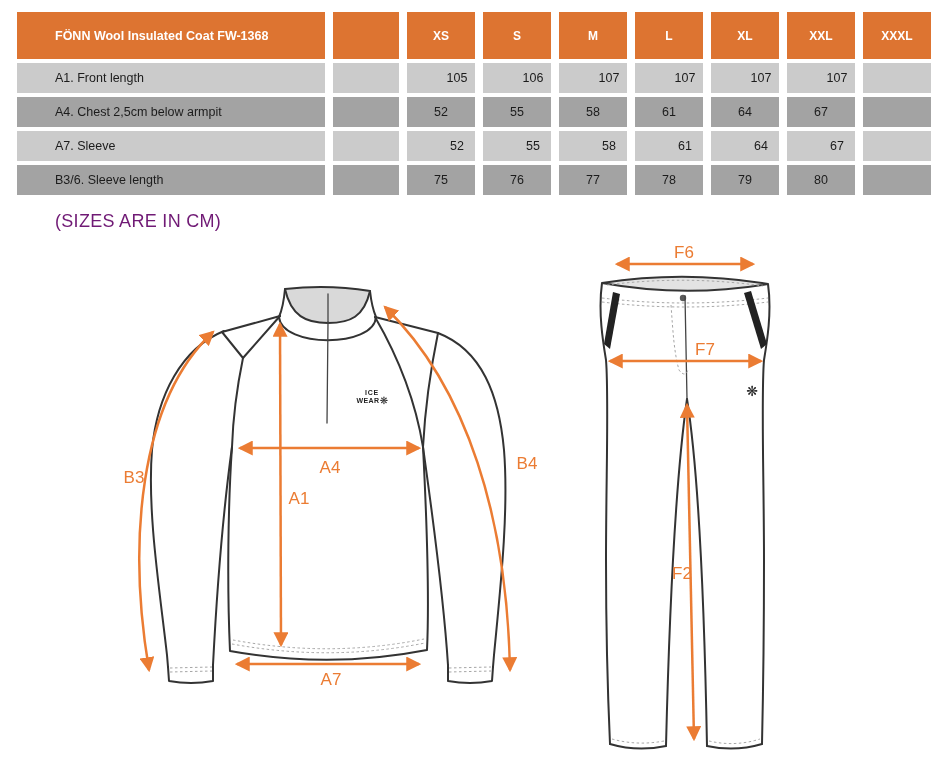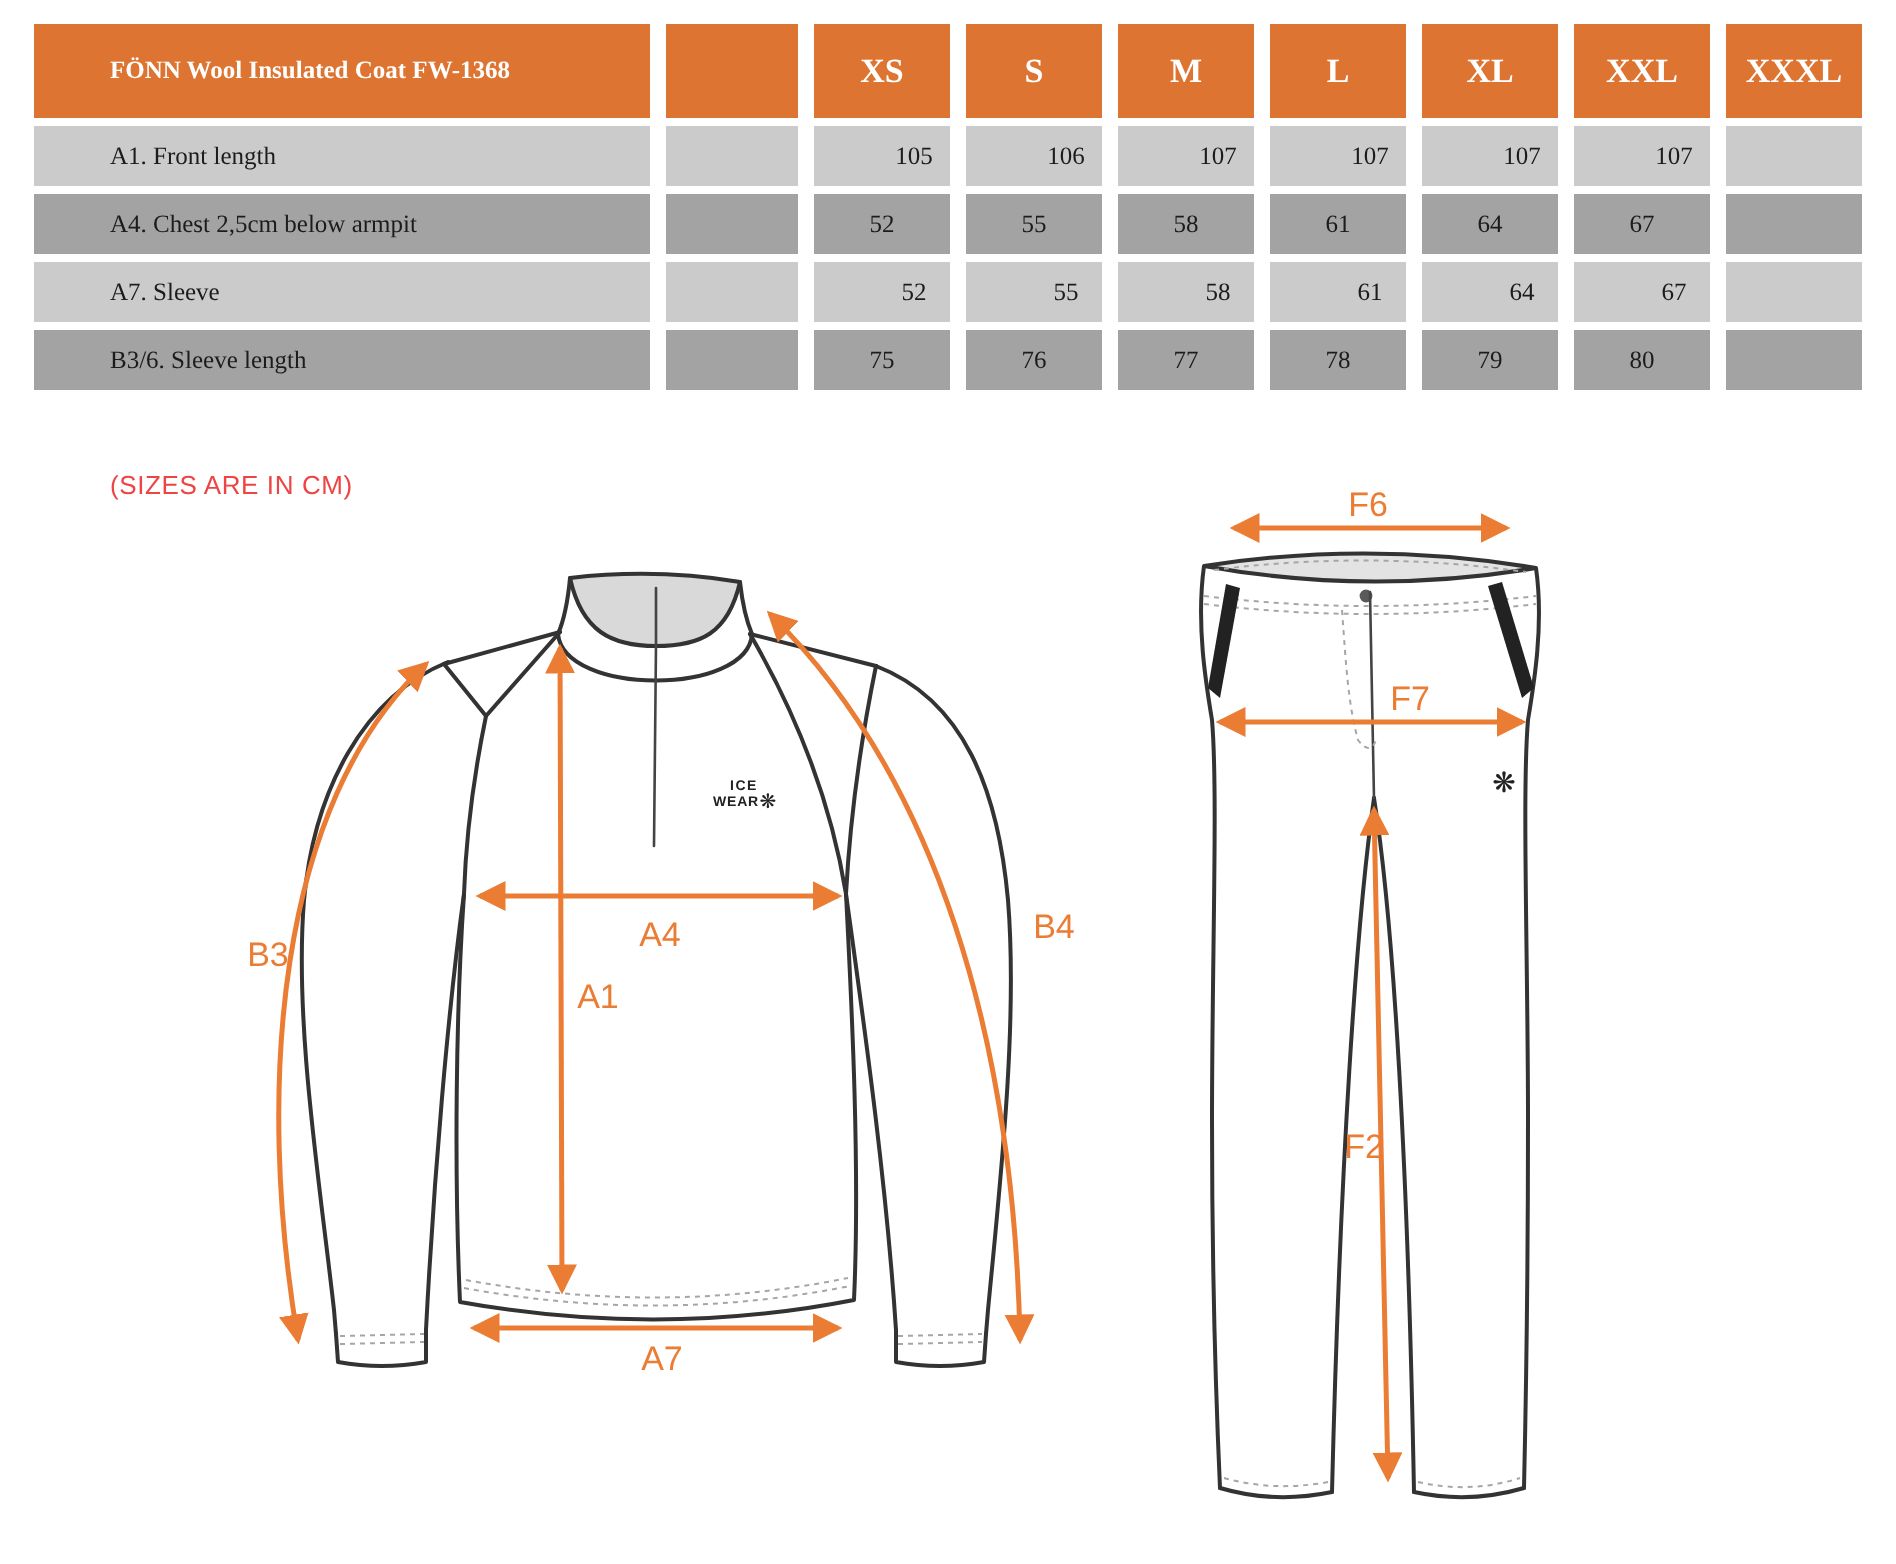--- a/index.html
+++ b/index.html
@@ -7,35 +7,34 @@
     width:948px;height:782px;position:relative;background:#ffffff;
     font-family:"Liberation Sans",sans-serif;overflow:hidden;
   }
   
   .size-table{
     position:absolute;left:17px;top:12px;
     display:grid;
     grid-template-columns:308px 66px repeat(7,68px);
     grid-template-rows:47px repeat(4,30px);
     gap:4px 8px;
-    font-family:Liberation Serif, serif;
   }
   .cell{
     display:flex;align-items:center;justify-content:center;
     font-size:12.5px;color:#1c1c1c;white-space:nowrap;
   }
   .cell.left{justify-content:flex-start;padding-left:38px;}
   .th{background:#DD7431;color:#ffffff;font-weight:bold;}
-  .th.size{font-size:17px;}
+  .th.size{font-size:12px;}
   .r-dark{background:#CBCBCB;padding-left:32px;}
   .r-light{background:#a3a3a3;}
   
   .sizes-note{
     position:absolute;left:55px;top:211px;
-    color:#ef4444;font-size:13px;letter-spacing:.3px;margin-top:24px;
+    color:#701a75;font-size:18px;letter-spacing:.3px;
   }
   
   #diagram{position:absolute;left:0;top:240px;}
   .outline{fill:none;stroke:#333333;stroke-width:2;stroke-linecap:round;stroke-linejoin:round;}
   .thin{fill:none;stroke:#444444;stroke-width:1.3;stroke-linecap:round;}
   .stitch{fill:none;stroke:#a6a6a6;stroke-width:1;stroke-dasharray:2.5 2.5;}
   .arrow{fill:none;stroke:#EB7C33;stroke-width:2.5;}
   .m-label{fill:#EB7C33;font-size:17px;font-family:"Liberation Sans",sans-serif;}
   .logo-txt{fill:#222222;font-weight:bold;font-family:"Liberation Sans",sans-serif;}
 </style>

